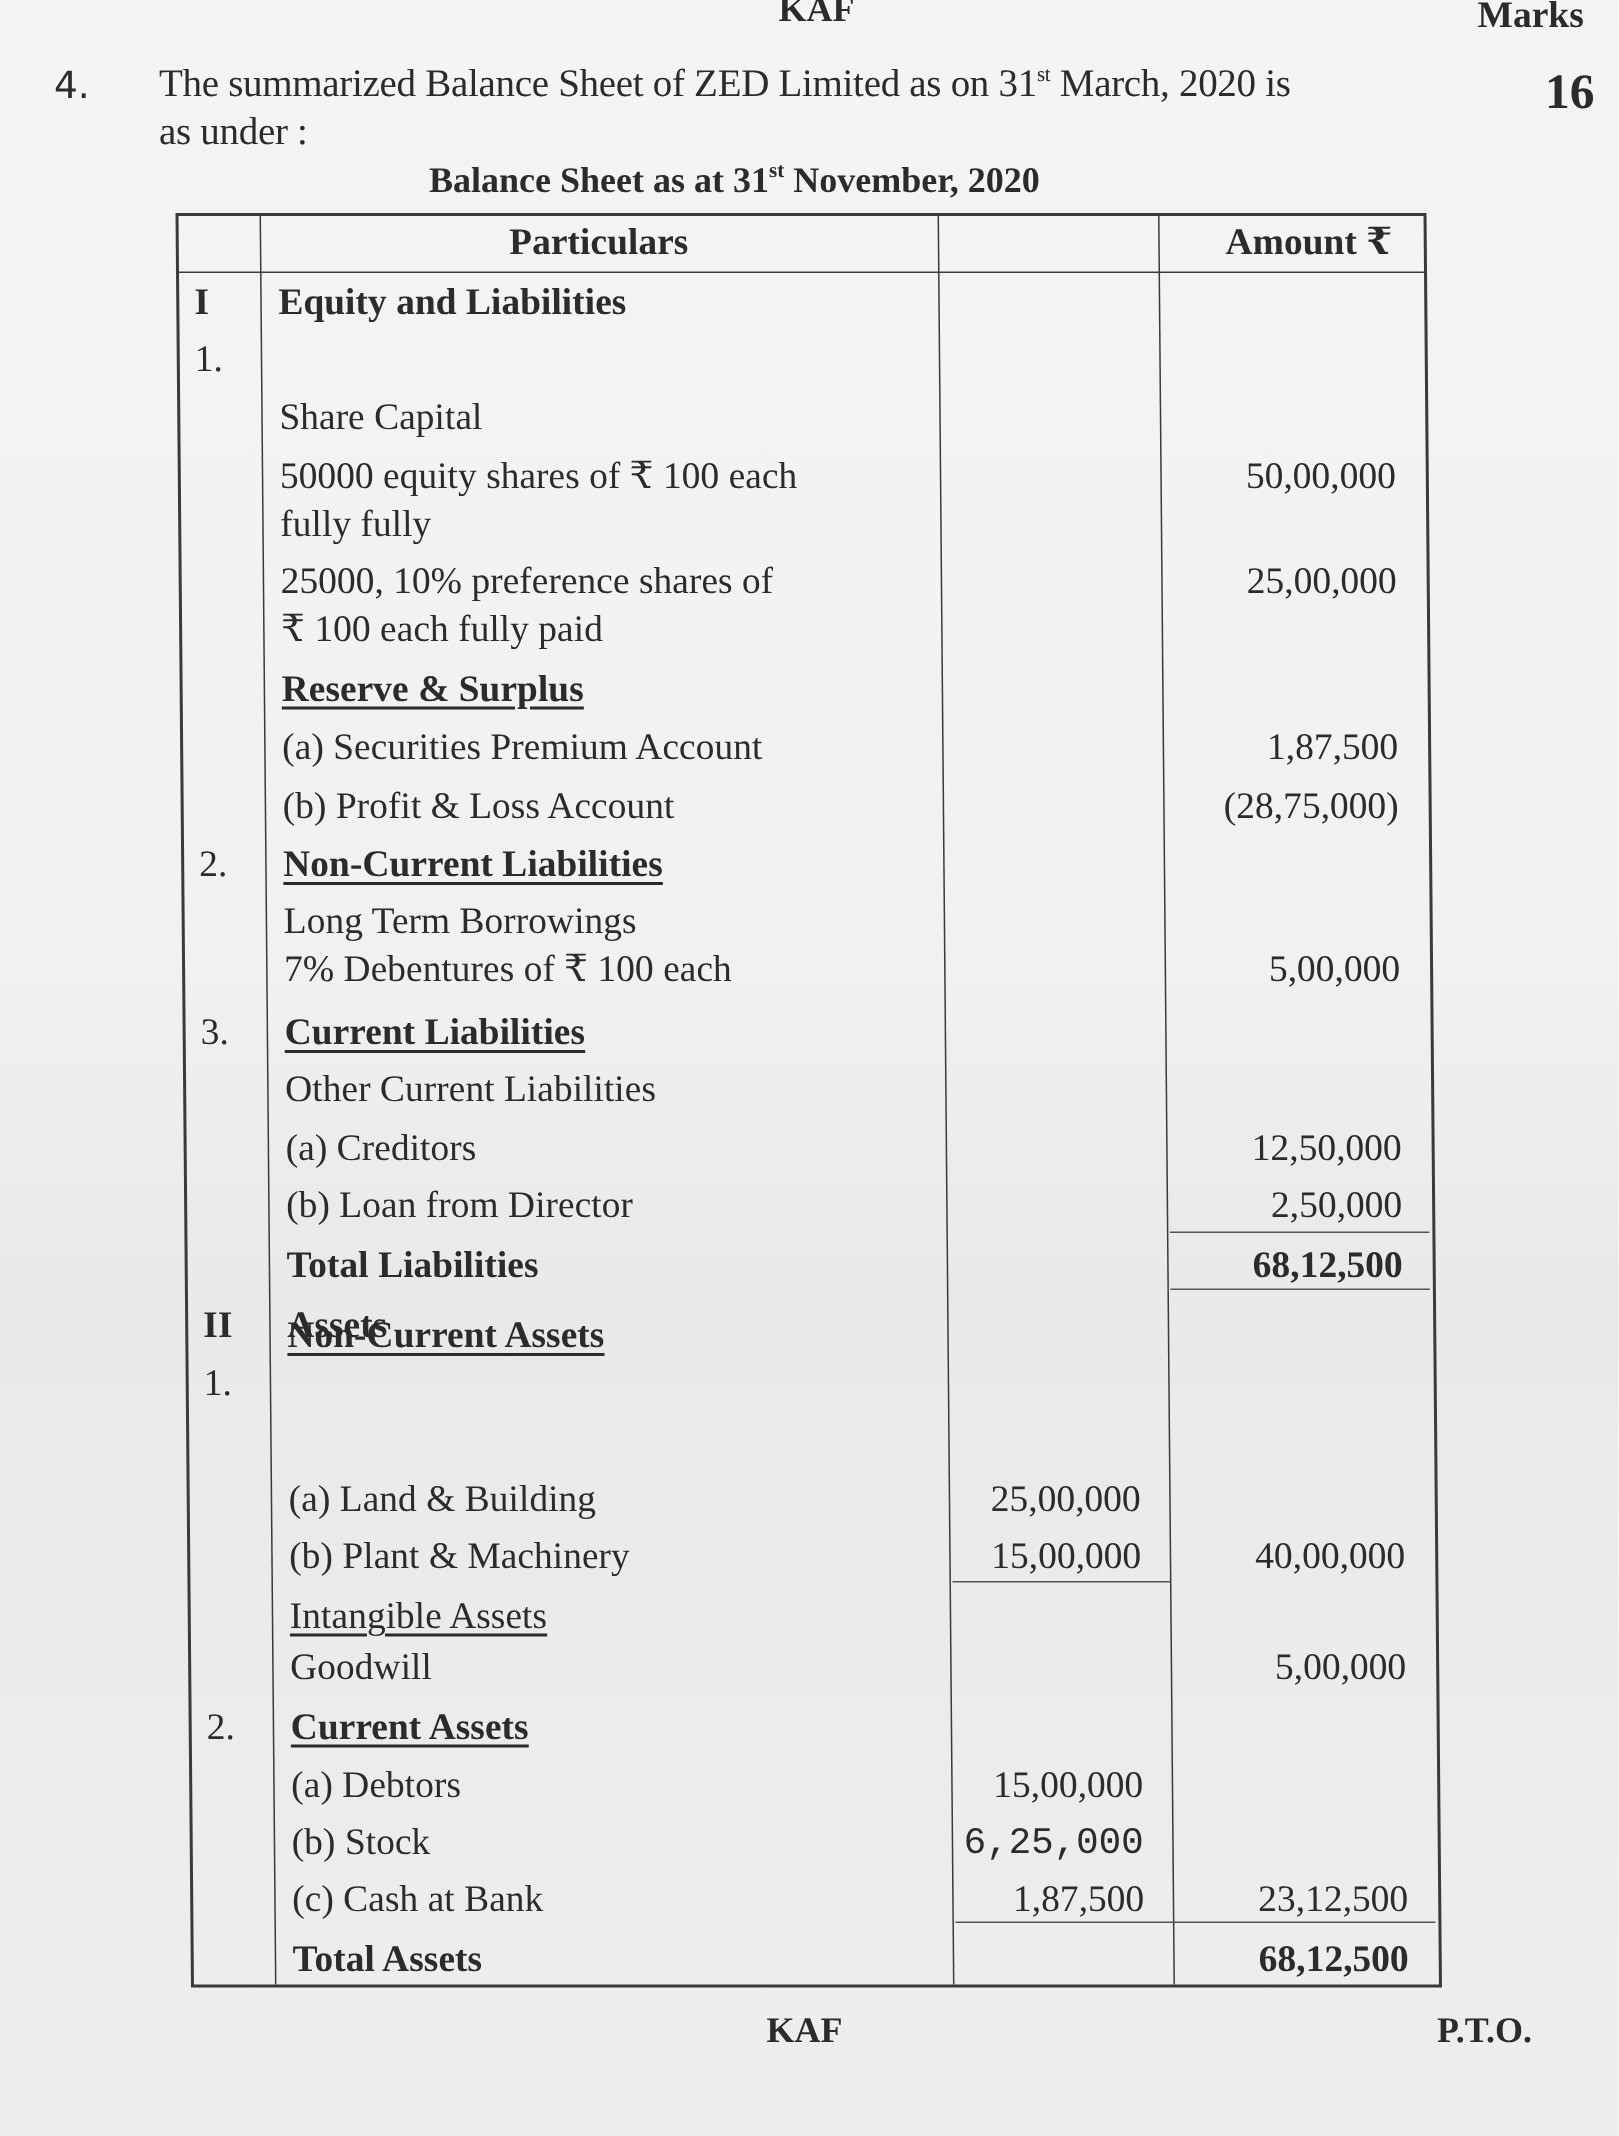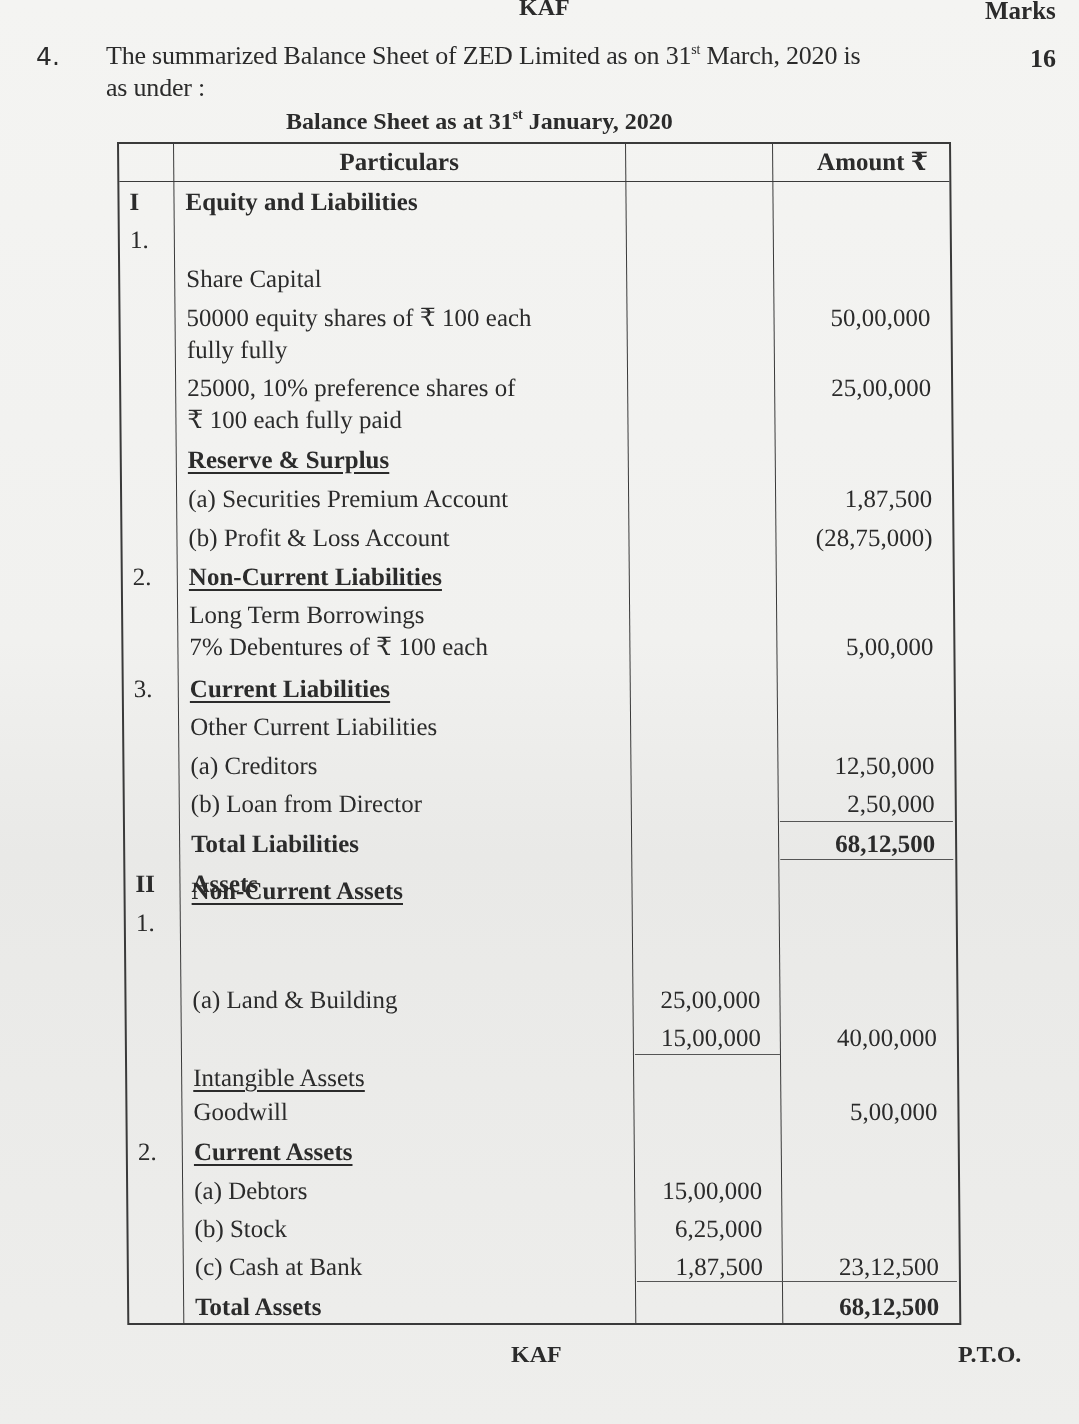--- a/index.html
+++ b/index.html
@@ -7,21 +7,21 @@
     width: 1079px; height: 1424px; overflow: hidden;
     background: linear-gradient(180deg, #f4f4f2 0%, #f1f1ef 45%, #e9e9e7 60%, #eeeeec 100%);
     font-family: "Liberation Serif", "DejaVu Serif", serif;
     color: #2b2b2b;
     position: relative;
   }
   .hdr-code { position: absolute; top: -6px; left: 519px; font-size: 24px; font-weight: bold; }
   .hdr-marks { position: absolute; top: -3px; left: 985px; font-size: 25px; font-weight: bold; }
   .q-num { position: absolute; top: 42px; left: 36px; font-size: 25px; font-family: "DejaVu Sans", sans-serif; }
   .q-text { position: absolute; top: 40px; left: 106px; width: 870px; font-size: 26px; line-height: 32px; letter-spacing: -0.2px; }
-  .q-marks { position: absolute; top: 44px; left: 1030px; font-size: 26px; font-weight: bold; }
+  .q-marks { position: absolute; top: 44px; left: 1030px; font-size: 33px; font-weight: bold; }
   sup { font-size: 14px; line-height: 0; vertical-align: 10px; }
   .bs-title { position: absolute; top: 108px; left: 286px; font-size: 24px; font-weight: bold; }
 
   .table {
     position: absolute; left: 117px; top: 142px; width: 834px; height: 1183px;
     border: 2px solid #3a3a3a; box-sizing: border-box;
     transform: skewX(0.5deg) ; transform-origin: top left;
   }
   .vline { position: absolute; top: 0; bottom: 0; border-left: 1.5px solid #3a3a3a; }
   .hline { position: absolute; left: 0; right: 0; border-top: 1.5px solid #3a3a3a; }
@@ -41,21 +41,21 @@
 <div class="hdr-code">KAF</div>
 <div class="hdr-marks">Marks</div>
 
 <div class="q-num">4.</div>
 <div class="q-text">
   <span><span>The summarized Balance Sheet of ZED Limited as on 31</span><sup>st</sup><span> March, 2020 is</span></span><br>
   <span>as under :</span>
 </div>
 <div class="q-marks">16</div>
 
-<div class="bs-title"><span>Balance Sheet as at 31</span><sup>st</sup><span> January, 2020</span></div>
+<div class="bs-title"><span>Balance Sheet as at 31</span><sup>st</sup><span> November, 2020</span></div>
 
 <div class="table" id="bs-table">
   <div class="vline" style="left:54px"></div>
   <div class="vline" style="left:506px"></div>
   <div class="vline" style="left:653px"></div>
   <div class="hline" style="top:37px"></div>
 
   <div class="cell b" style="left:54px; width:452px; top:2px; text-align:center">Particulars</div>
   <div class="cell b num" style="left:653px; width:156px; top:2px">Amount ₹</div>
 
@@ -143,41 +143,42 @@
     <div class="cell num" style="left: 506px; width: 128px; top: 763px;"></div>
     <div class="cell num" style="left: 653px; width: 157px; top: 763px;"></div>
     <div class="cell" style="left: 10px; top: 801px;"></div>
     <div class="cell num" style="left: 506px; width: 128px; top: 801px;"></div>
     <div class="cell num" style="left: 653px; width: 157px; top: 801px;"></div>
     <div class="cell" style="left: 10px; top: 840px;"></div>
     <div class="cell" style="left: 66px; top: 840px;">(a)  Land &amp; Building</div>
     <div class="cell num" style="left: 506px; width: 128px; top: 840px;">25,00,000</div>
     <div class="cell num" style="left: 653px; width: 157px; top: 840px;"></div>
     <div class="cell" style="left: 10px; top: 878px;"></div>
+    <div class="cell" style="left: 66px; top: 878px;">(b)  Plant &amp; Machinery</div>
     <div class="cell num" style="left: 506px; width: 128px; top: 878px;">15,00,000</div>
     <div class="cell num" style="left: 653px; width: 157px; top: 878px;">40,00,000</div>
     <div class="cell" style="left: 10px; top: 918px;"></div>
     <div class="cell u" style="left: 66px; top: 918px;">Intangible Assets</div>
     <div class="cell num" style="left: 506px; width: 128px; top: 918px;"></div>
     <div class="cell num" style="left: 653px; width: 157px; top: 918px;"></div>
     <div class="cell" style="left: 10px; top: 952px;"></div>
     <div class="cell" style="left: 66px; top: 952px;">Goodwill</div>
     <div class="cell num" style="left: 506px; width: 128px; top: 952px;"></div>
     <div class="cell num" style="left: 653px; width: 157px; top: 952px;">5,00,000</div>
     <div class="cell" style="left: 10px; top: 992px;">2.</div>
     <div class="cell b u" style="left: 66px; top: 992px;">Current Assets</div>
     <div class="cell num" style="left: 506px; width: 128px; top: 992px;"></div>
     <div class="cell num" style="left: 653px; width: 157px; top: 992px;"></div>
     <div class="cell" style="left: 10px; top: 1031px;"></div>
     <div class="cell" style="left: 66px; top: 1031px;">(a)  Debtors</div>
     <div class="cell num" style="left: 506px; width: 128px; top: 1031px;">15,00,000</div>
     <div class="cell num" style="left: 653px; width: 157px; top: 1031px;"></div>
     <div class="cell" style="left: 10px; top: 1069px;"></div>
     <div class="cell" style="left: 66px; top: 1069px;">(b)  Stock</div>
-    <div class="cell num" style="left: 506px; width: 128px; top: 1069px;">6,25,000</div>
+    <div class="cell num" style="left: 506px; width: 128px; top: 1069px; font-family: Liberation Mono, monospace;">6,25,000</div>
     <div class="cell num" style="left: 653px; width: 157px; top: 1069px;"></div>
     <div class="cell" style="left: 10px; top: 1107px;"></div>
     <div class="cell" style="left: 66px; top: 1107px;">(c)  Cash at Bank</div>
     <div class="cell num" style="left: 506px; width: 128px; top: 1107px;">1,87,500</div>
     <div class="cell num" style="left: 653px; width: 157px; top: 1107px;">23,12,500</div>
     <div class="cell" style="left: 10px; top: 1147px;"></div>
     <div class="cell b" style="left: 66px; top: 1147px;">Total Assets</div>
     <div class="cell num" style="left: 506px; width: 128px; top: 1147px;"></div>
     <div class="cell num b" style="left: 653px; width: 157px; top: 1147px;">68,12,500</div>
   </div>

